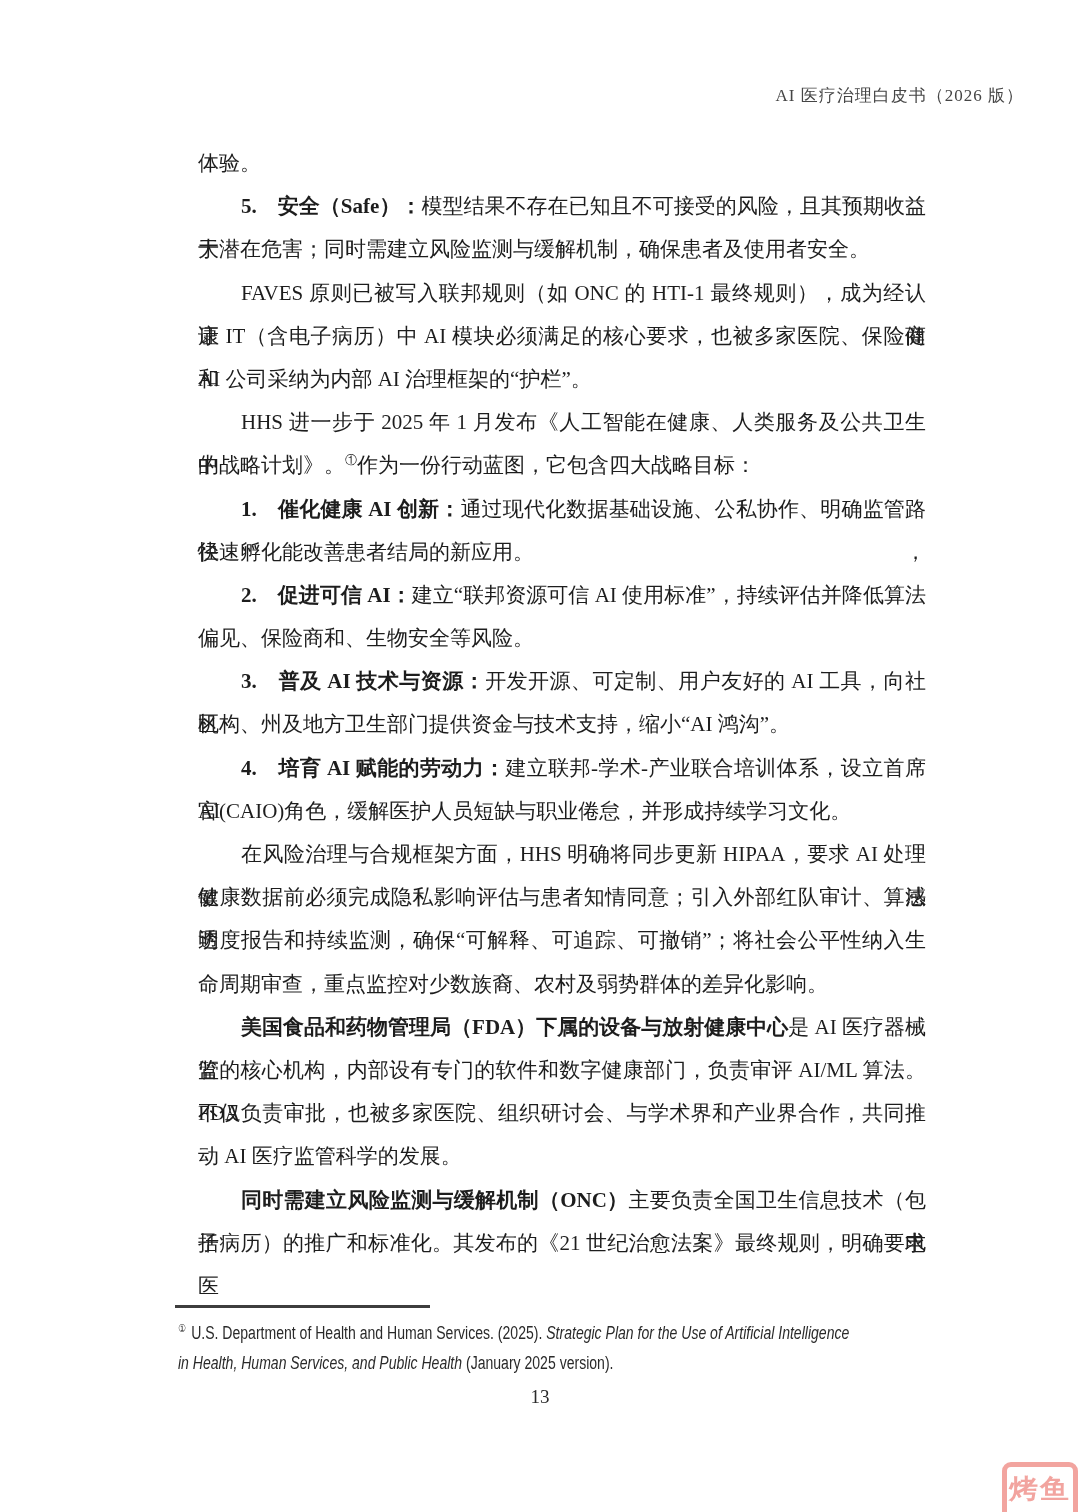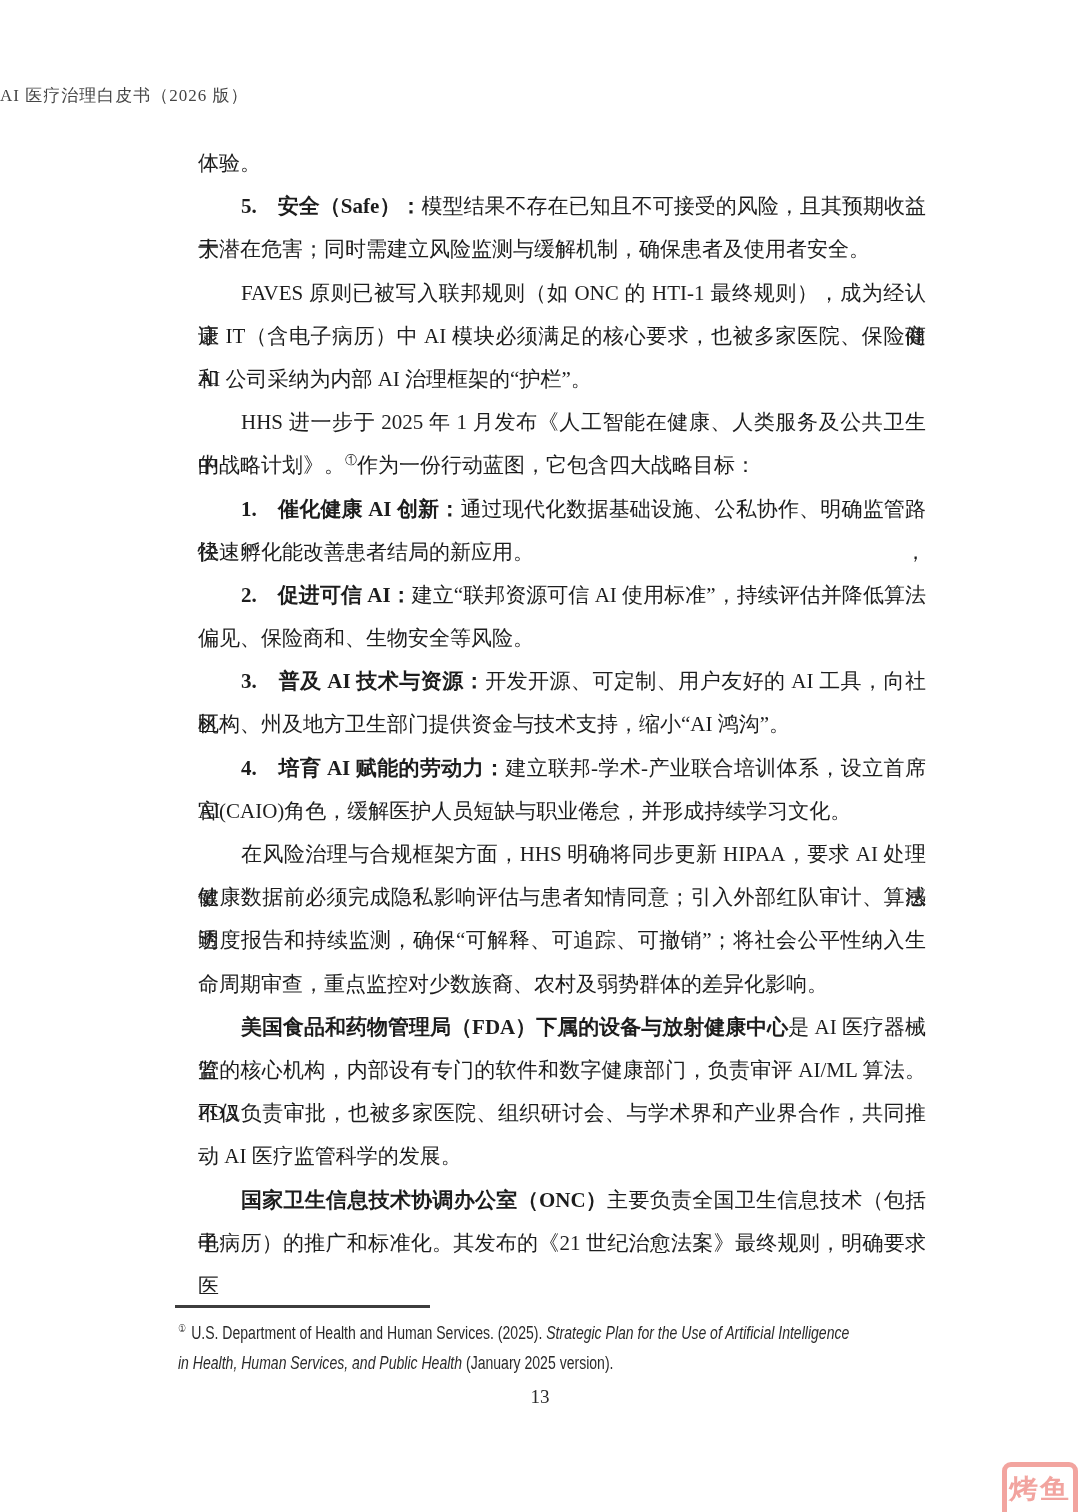--- a/index.html
+++ b/index.html
@@ -4,21 +4,21 @@
 <style>
   html,body{margin:0;padding:0;}
   body{
     width:1080px;height:1512px;position:relative;overflow:hidden;
     background:#ffffff;
     font-family:"Liberation Serif","DejaVu Serif",serif;
     color:#1d1d1d;
   }
   .page-header{
     position:absolute;top:84px;left:0;width:1024px;
-    text-align:left;font-size:17px;line-height:24px;color:#454545;
+    text-align:right;font-size:17px;line-height:24px;color:#454545;
     letter-spacing:1px;
   }
   .content{
     position:absolute;left:178px;top:142px;width:728px;
     font-size:21px;line-height:43.2px;margin-left:20px;
   }
   .line{text-align:justify;height:43.2px;overflow:visible;}
   .fill{text-align-last:justify;font-family:Liberation Serif, serif;}
   .end{text-align:left;text-align-last:left;}
   .indent{text-indent:43px;}
@@ -88,21 +88,21 @@
   <div class="line fill indent">在风险治理与合规框架方面，HHS 明确将同步更新 HIPAA，要求 AI 处理敏感</div>
   <div class="line fill">健康数据前必须完成隐私影响评估与患者知情同意；引入外部红队审计、算法透</div>
   <div class="line fill">明度报告和持续监测，确保“可解释、可追踪、可撤销”；将社会公平性纳入生</div>
   <div class="line end">命周期审查，重点监控对少数族裔、农村及弱势群体的差异化影响。</div>
 
   <div class="line fill indent"><span class="b">美国食品和药物管理局（FDA）下属的设备与放射健康中心</span><span>是 AI 医疗器械监</span></div>
   <div class="line fill">管的核心机构，内部设有专门的软件和数字健康部门，负责审评 AI/ML 算法。FDA</div>
   <div class="line fill">不仅负责审批，也被多家医院、组织研讨会、与学术界和产业界合作，共同推</div>
   <div class="line end">动 AI 医疗监管科学的发展。</div>
 
-  <div class="line fill indent"><span class="b">国家卫生信息技术协调办公室（ONC）</span><span>主要负责全国卫生信息技术（包括电</span></div>
+  <div class="line fill indent"><span class="b">同时需建立风险监测与缓解机制（ONC）</span><span>主要负责全国卫生信息技术（包括电</span></div>
   <div class="line fill">子病历）的推广和标准化。其发布的《21 世纪治愈法案》最终规则，明确要求医</div>
 
 </div>
 
 <div class="fn-sep"></div>
 
 <div class="footnote">
   <div class="fn-line"><sup class="fn-marker">①</sup><span>U.S. Department of Health and Human Services. (2025). </span><span class="italic">Strategic Plan for the Use of Artificial Intelligence</span></div>
   <div class="fn-line"><span class="italic">in Health, Human Services, and Public Health</span><span> (January 2025 version).</span></div>
 </div>

